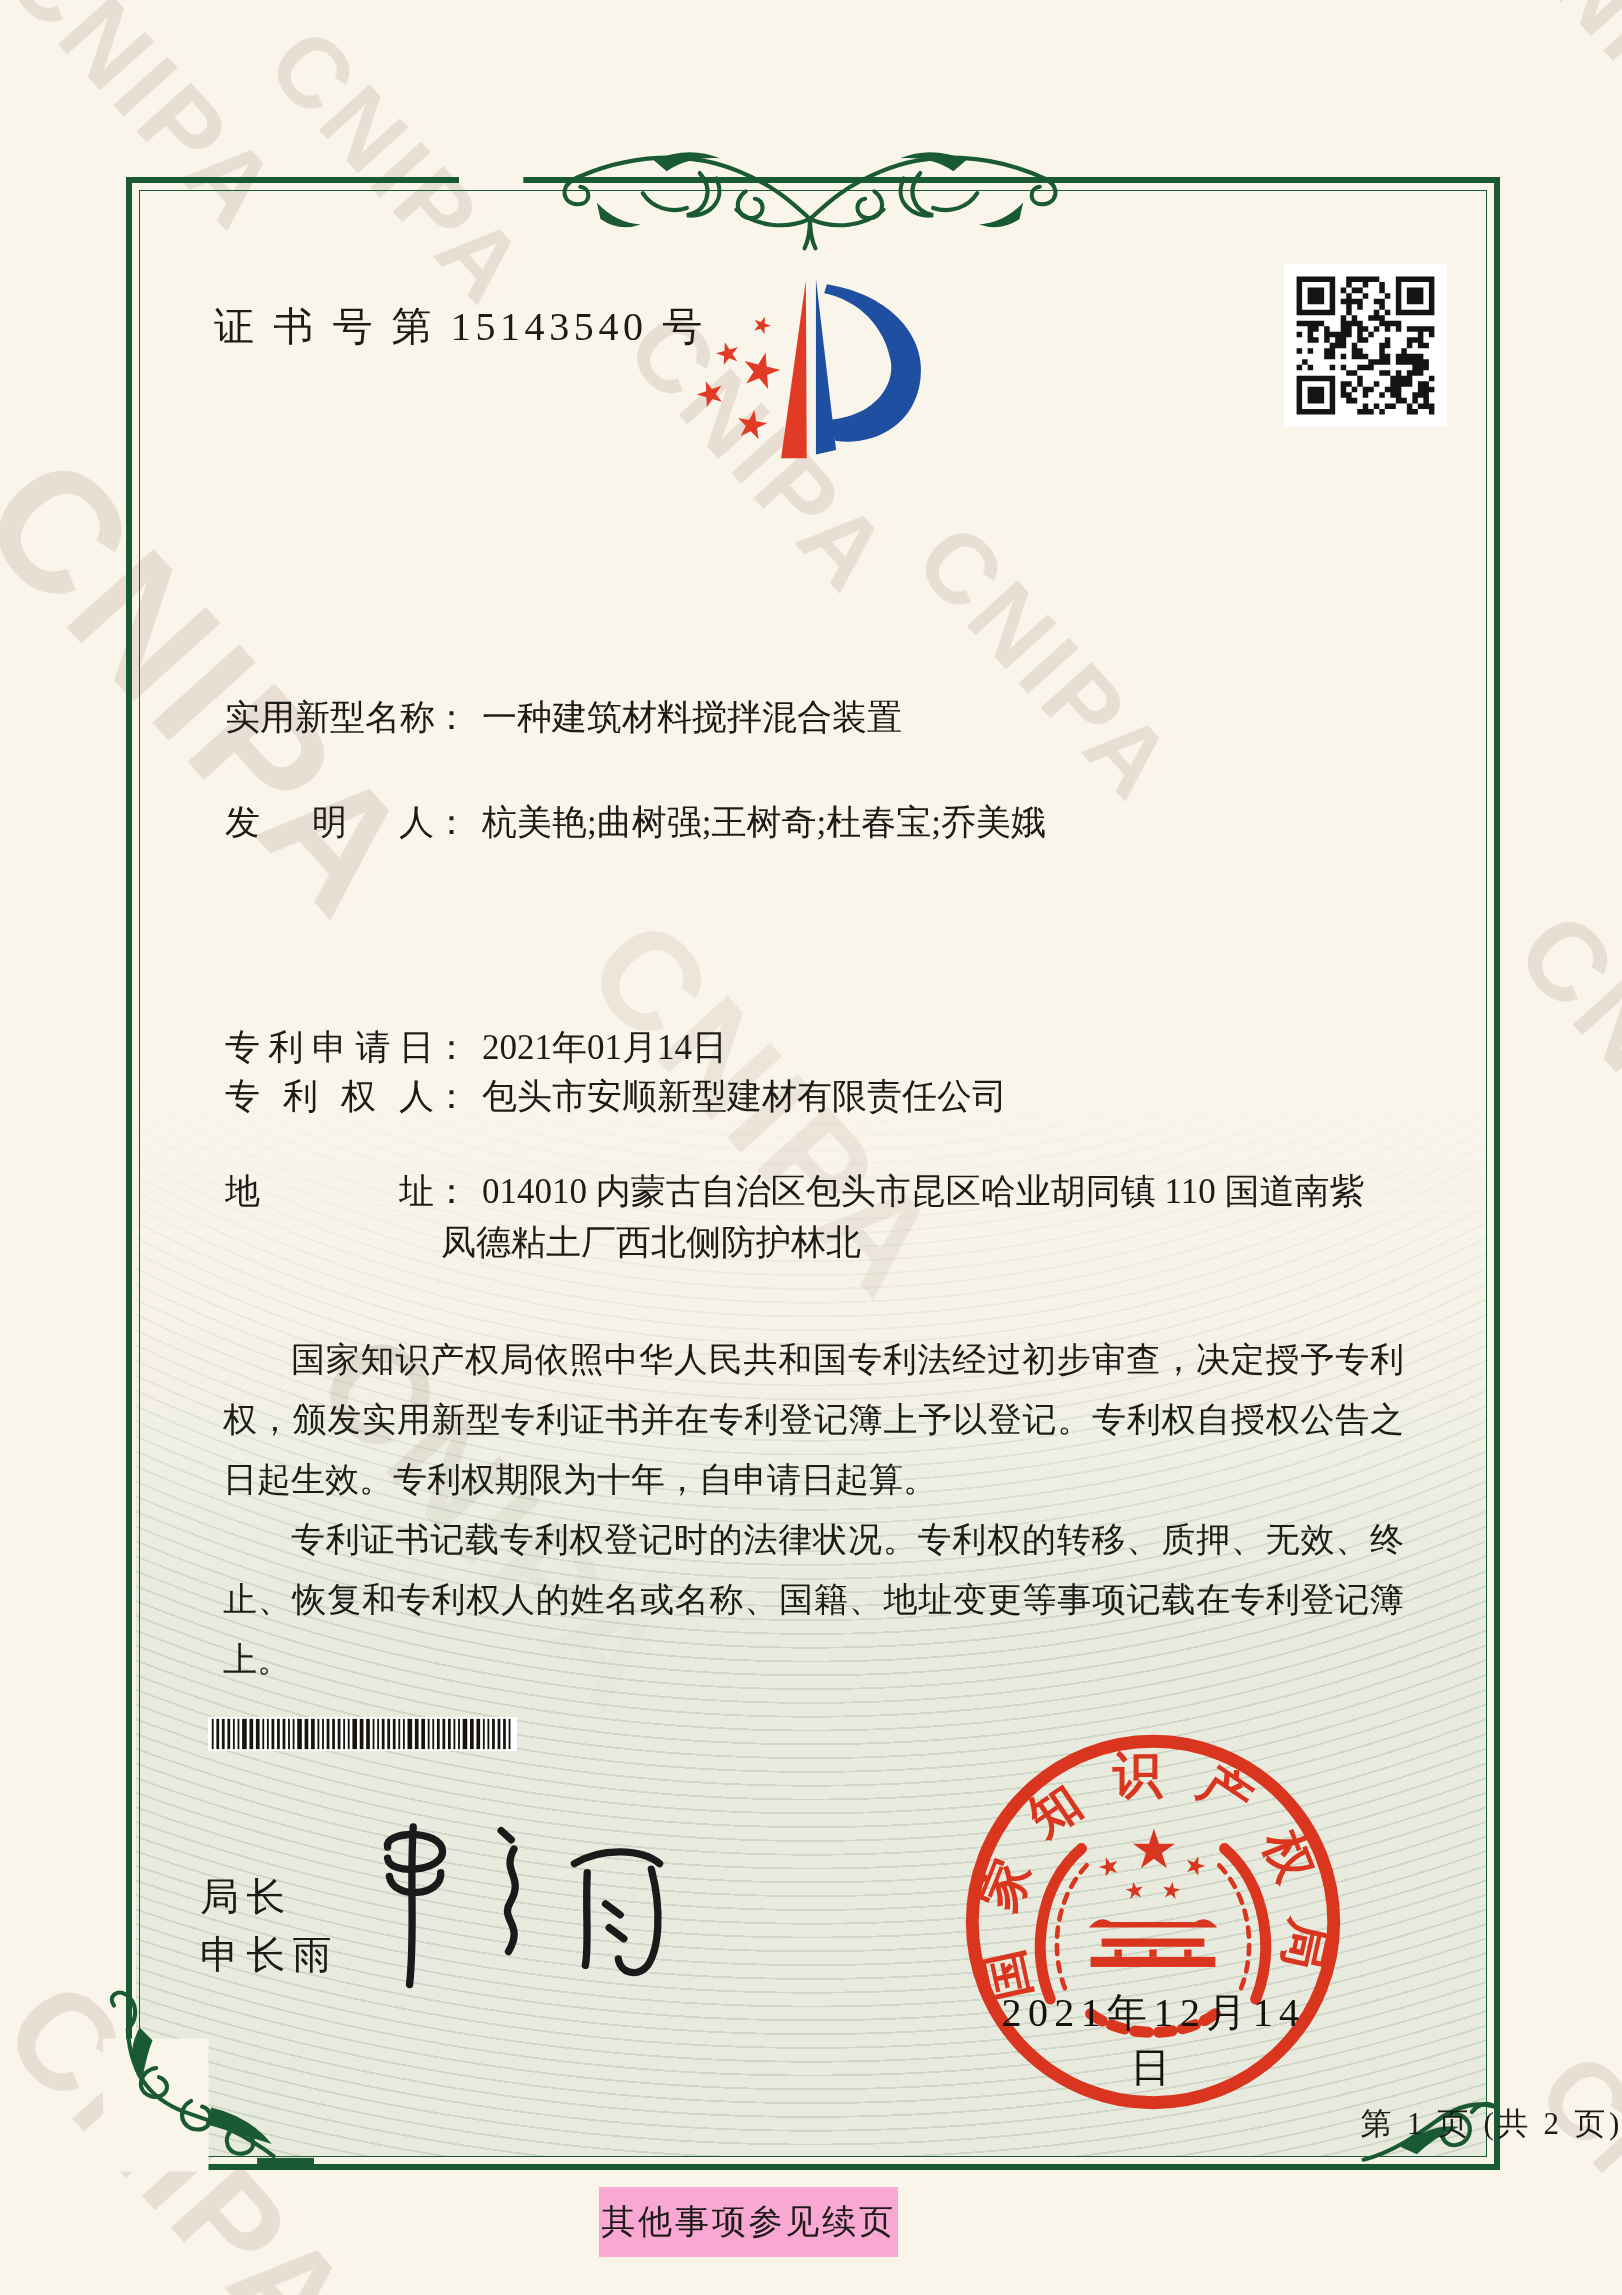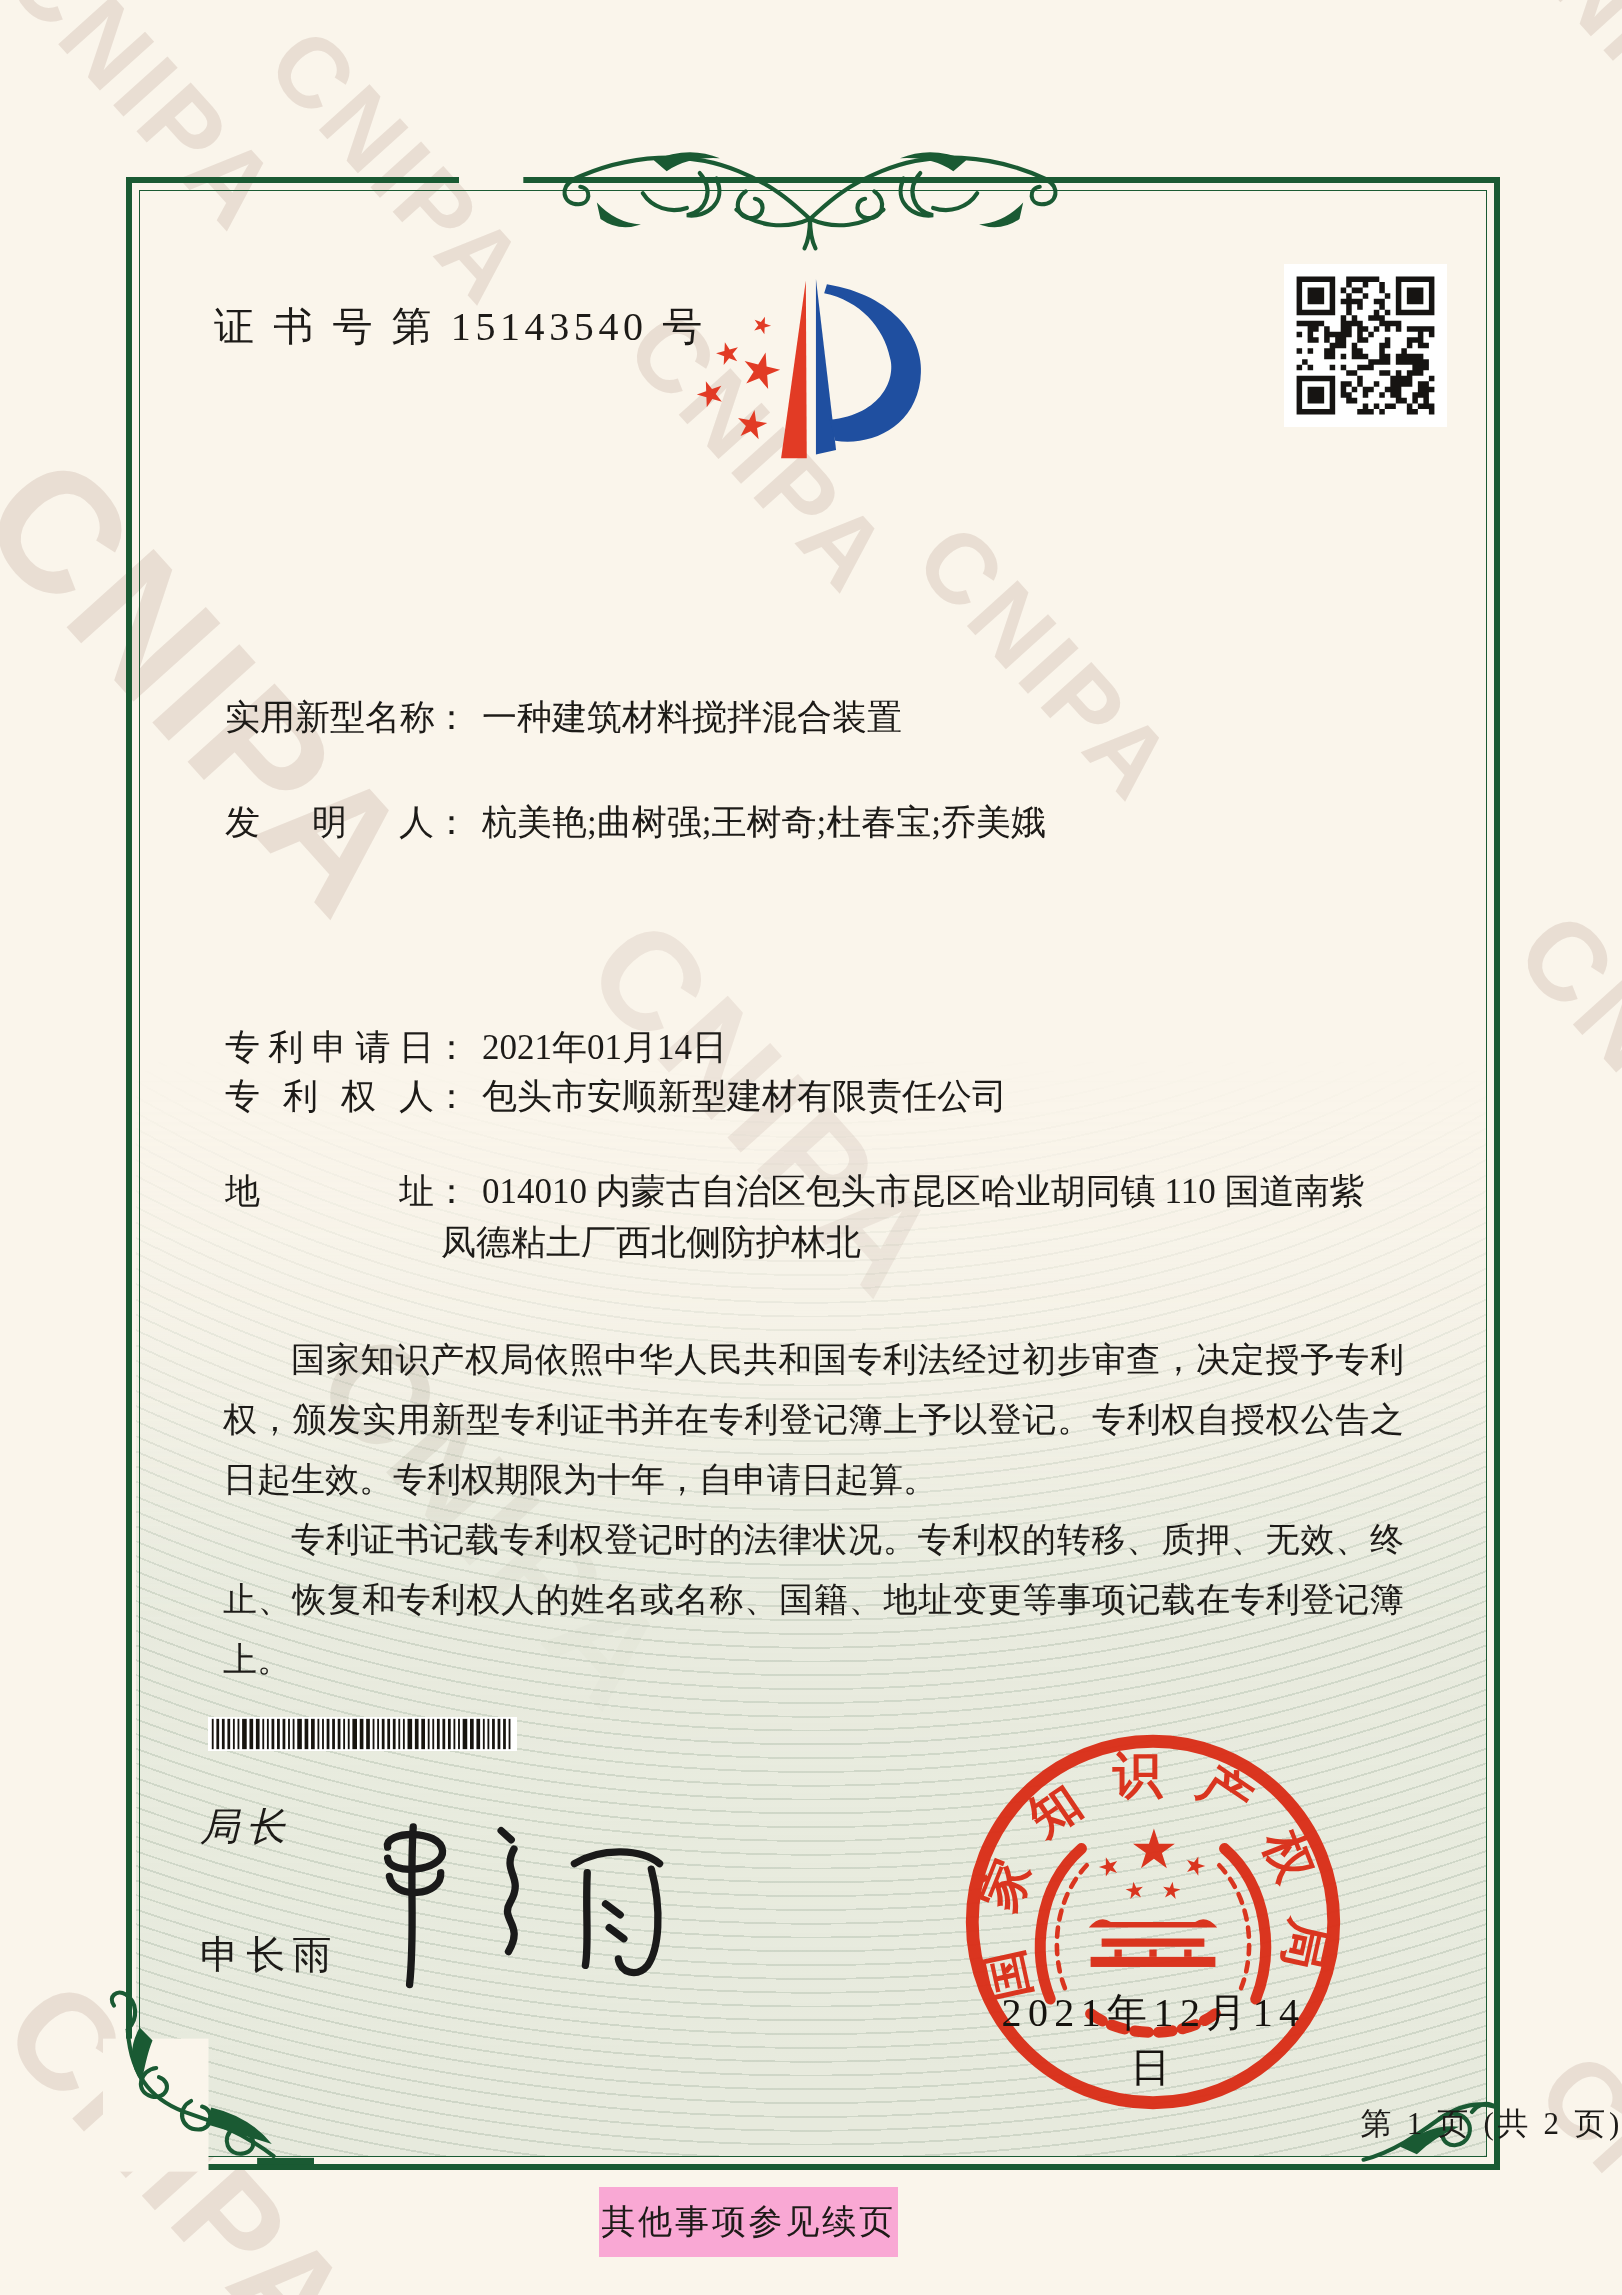--- a/index.html
+++ b/index.html
@@ -214,21 +214,21 @@
       <rect x="285" y="2" width="4" height="33" fill="#17140f"></rect>
       <rect x="292" y="2" width="4" height="33" fill="#17140f"></rect>
       <rect x="299" y="2" width="2" height="33" fill="#17140f"></rect>
       <rect x="304" y="2" width="2" height="33" fill="#17140f"></rect>
       <rect x="309" y="2" width="3" height="33" fill="#17140f"></rect>
       <rect x="315" y="2" width="3" height="33" fill="#17140f"></rect>
       <rect x="321" y="2" width="3" height="33" fill="#17140f"></rect>
       <rect x="327" y="2" width="2" height="33" fill="#17140f"></rect>
     </svg>
 
-  <div class="sig-label" style="top:1800px;font-style:italic;">局长</div>
+  <div class="sig-label" style="top:1870px;">局长</div>
   <div class="sig-label" style="top:1928px;">申长雨</div>
   <svg id="sig-script" width="326" height="174" viewBox="0 0 355 190">
     <g fill="none" stroke="#1a1a1a" stroke-width="8" stroke-linecap="round" stroke-linejoin="round">
       <path d="M62,12 C58,70 64,130 58,184"></path>
       <path d="M34,34 C30,16 92,14 94,38 C96,60 36,66 34,46"></path>
       <path d="M36,66 C40,92 94,88 92,62"></path>
       <path d="M158,16 l11,10"></path>
       <path d="M172,36 C158,62 184,66 168,94 C156,114 184,118 166,148"></path>
       <path d="M238,52 C268,34 312,36 331,52"></path>
       <path d="M252,62 C250,104 254,140 250,163"></path>

